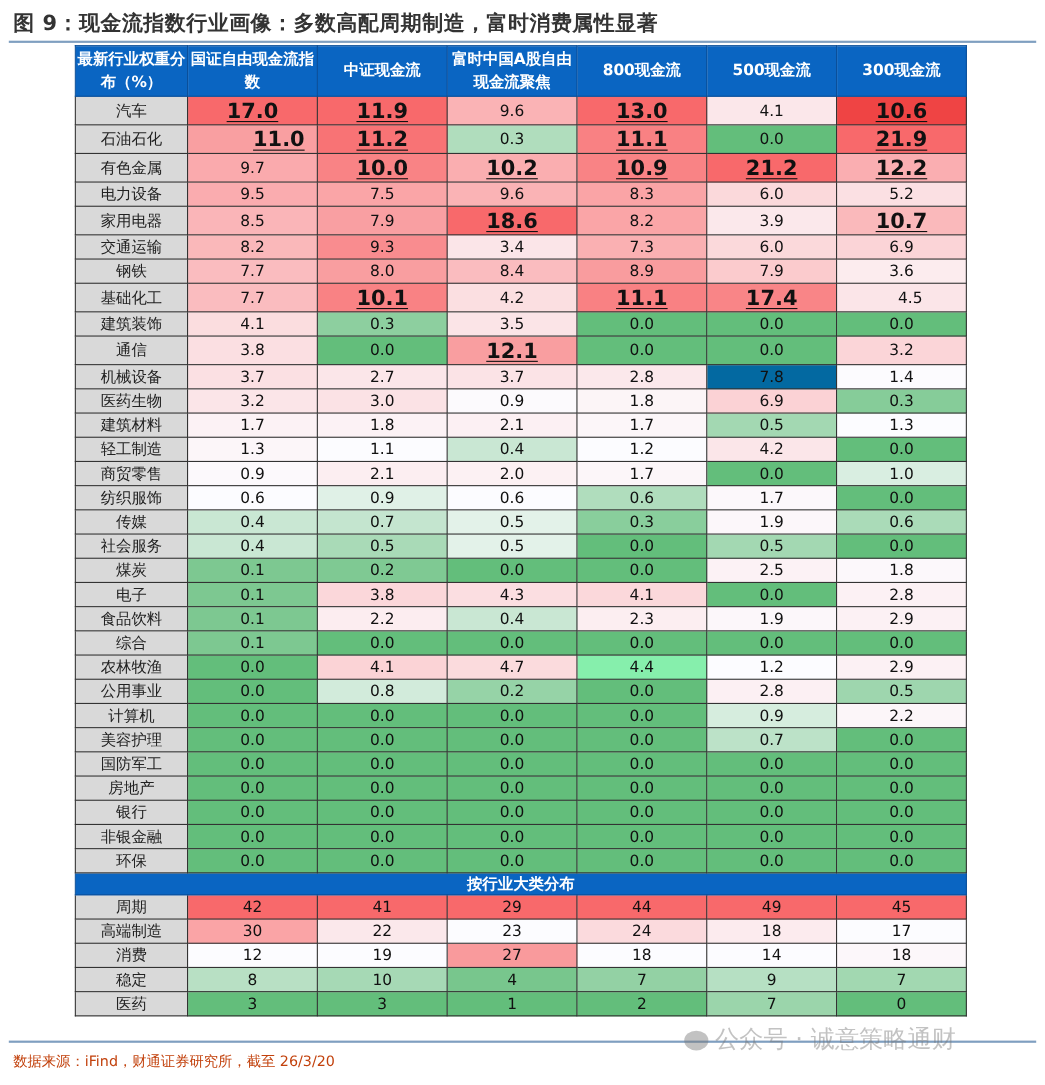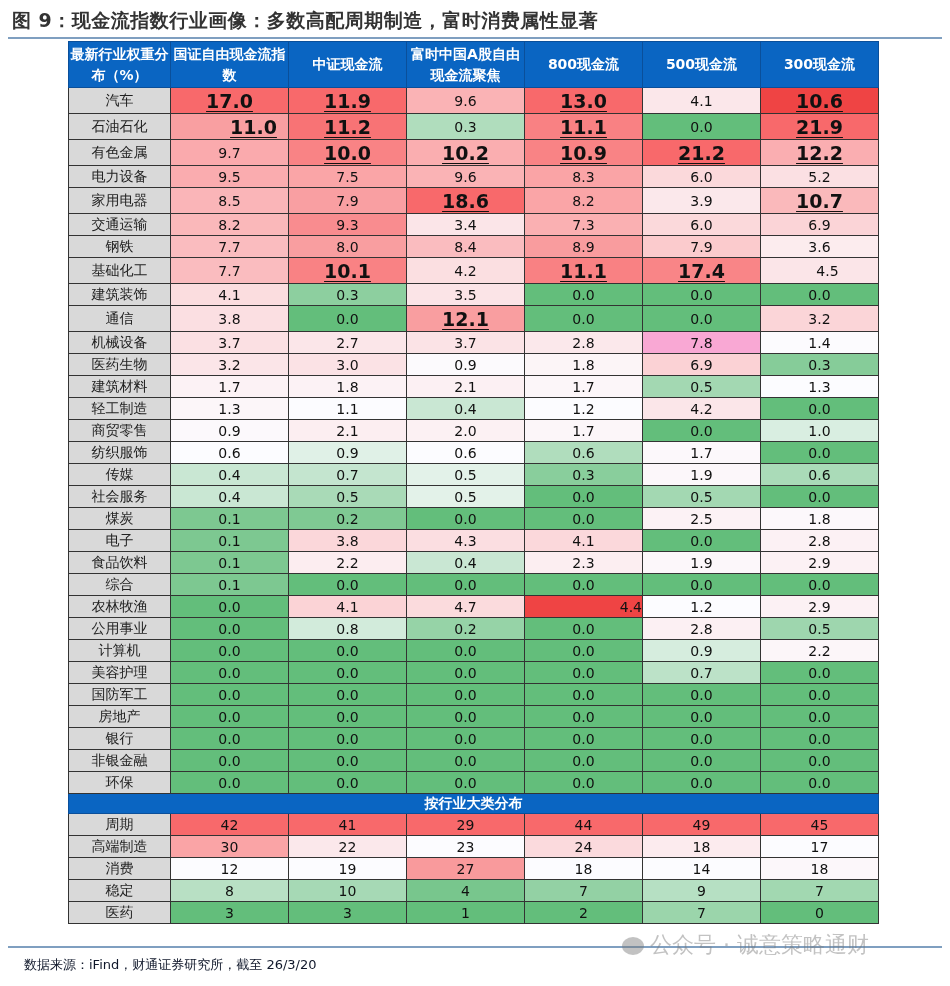--- a/index.html
+++ b/index.html
@@ -2,21 +2,21 @@
 <html><head>
 <meta charset="utf-8">
 <style>
   html, body { margin: 0; padding: 0; background: #ffffff; }
   body { width: 950px; height: 986px; position: relative; overflow: hidden;
          font-family: "DejaVu Sans", "Liberation Sans", sans-serif; color: #111; }
   .fig-title { position: absolute; left: 12px; top: 8px; font-size: 19px; font-weight: bold;
                color: #333; letter-spacing: 0.5px; }
   .rule-top { position: absolute; left: 8px; right: 8px; top: 37px; height: 2px; background: #7f9fc0; }
   .rule-bottom { position: absolute; left: 8px; right: 8px; top: 946px; height: 2px; background: #7f9fc0; }
-  .source { position: absolute; left: 12px; top: 956px; font-size: 13px; color: #0f172a; margin-left: 12px; }
+  .source { position: absolute; left: 12px; top: 956px; font-size: 13px; color: #c2410c; }
   .watermark { position: absolute; left: 622px; top: 930px; font-size: 22px; color: rgba(120,120,120,0.45);
                white-space: nowrap; }
   .wm-icon { display: inline-block; width: 22px; height: 18px; border-radius: 50%; background: rgba(120,120,120,0.45);
              vertical-align: -3px; margin-right: 6px; }
   table { position: absolute; left: 68px; top: 41px; border-collapse: collapse; table-layout: fixed; width: 811px; }
   th, td { border: 1px solid #333; text-align: center; padding: 0; font-size: 14px; }
   thead th { background: #0a65c2; color: #fff; font-weight: bold; font-size: 14px; height: 45px; line-height: 21px;
              border-color: #0a4f9a; }
   td.lbl { background: #d9d9d9; font-size: 14px; color: #222; }
   tr.r td { height: 21px; }
@@ -143,21 +143,21 @@
         <td style="background: rgb(99, 190, 123);">0.0</td>
         <td style="background: rgb(99, 190, 123);">0.0</td>
         <td style="background: rgb(251, 213, 216);">3.2</td>
       </tr>
       <tr class="r">
         <td class="lbl">机械设备</td>
         <td style="background: rgb(251, 224, 227);">3.7</td>
         <td style="background: rgb(251, 230, 233);">2.7</td>
         <td style="background: rgb(251, 227, 230);">3.7</td>
         <td style="background: rgb(251, 232, 235);">2.8</td>
-        <td style="background: #f9a8d4;">7.8</td>
+        <td style="background: #0369a1;">7.8</td>
         <td style="background: rgb(252, 251, 254);">1.4</td>
       </tr>
       <tr class="r">
         <td class="lbl">医药生物</td>
         <td style="background: rgb(251, 229, 232);">3.2</td>
         <td style="background: rgb(251, 226, 229);">3.0</td>
         <td style="background: rgb(252, 250, 253);">0.9</td>
         <td style="background: rgb(252, 245, 247);">1.8</td>
         <td style="background: rgb(251, 210, 213);">6.9</td>
         <td style="background: rgb(134, 204, 153);">0.3</td>
@@ -250,21 +250,21 @@
         <td style="background: rgb(99, 190, 123);">0.0</td>
         <td style="background: rgb(99, 190, 123);">0.0</td>
         <td style="background: rgb(99, 190, 123);">0.0</td>
         <td style="background: rgb(99, 190, 123);">0.0</td>
       </tr>
       <tr class="r">
         <td class="lbl">农林牧渔</td>
         <td style="background: rgb(99, 190, 123);">0.0</td>
         <td style="background: rgb(251, 211, 214);">4.1</td>
         <td style="background: rgb(251, 219, 221);">4.7</td>
-        <td style="background: #ef4444; text-align: right;">4.4</td>
+        <td style="background: #86efac;">4.4</td>
         <td style="background: rgb(252, 252, 255);">1.2</td>
         <td style="background: rgb(252, 241, 244);">2.9</td>
       </tr>
       <tr class="r">
         <td class="lbl">公用事业</td>
         <td style="background: rgb(99, 190, 123);">0.0</td>
         <td style="background: rgb(210, 235, 219);">0.8</td>
         <td style="background: rgb(150, 211, 167);">0.2</td>
         <td style="background: rgb(99, 190, 123);">0.0</td>
         <td style="background: rgb(252, 240, 243);">2.8</td>

